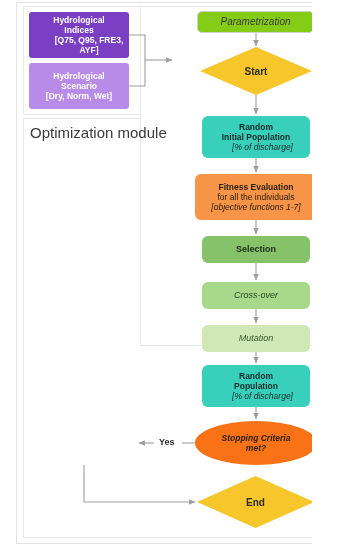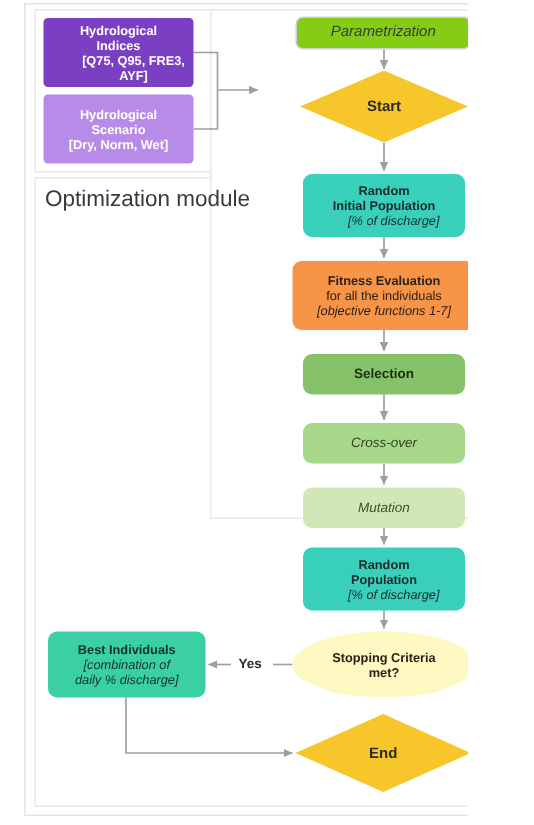--- a/index.html
+++ b/index.html
@@ -142,22 +142,22 @@
     background: #a8d98b; color: #2c4420; font-style: italic;
   }
   #mutation {
     left: 190px; top: 325px; width: 108px; height: 27px;
     background: #cfe8b5; color: #3b5230; font-style: italic;
   }
 
   
   #stopping {
     left: 183px; top: 421px; width: 122px; height: 44px;
-    background: #fef9c3; border-radius: 50%;
-    color: #2b2114; font-size: 8.5px; font-weight: bold;
+    background: #f97316; border-radius: 50%;
+    color: #2b2114; font-size: 8.5px; font-weight: bold; font-style: italic;
   }
 
   
   #best-ind {
     left: 20px; top: 421px; width: 105px; height: 44px;
     background: #3ad0a4; border-radius: 6px;
     color: #123229; font-size: 8.5px;
   }
   #best-ind .l1 { font-weight: bold; }
   #best-ind .l2, #best-ind .l3 { font-style: italic; }
@@ -286,25 +286,20 @@
     <span class="l1">Random</span>
     <span class="l2">Population</span>
     <span class="l3">[% of discharge]</span>
   </div>
 
   <div class="node" id="stopping">
     <span class="l1">Stopping Criteria</span>
     <span class="l2">met?</span>
   </div>
 
-  <div class="node" id="best-ind">
-    <span class="l1">Best Individuals</span>
-    <span class="l2">[combination of</span>
-    <span class="l3">daily % discharge]</span>
-  </div>
 
   <div class="diamond" id="end-diamond">
     <div class="shape"></div>
     <div class="txt">End</div>
   </div>
 
   <div class="edge-label" id="label-yes">Yes</div>
   <div class="edge-label" id="label-no">No</div>
 </div>
 

